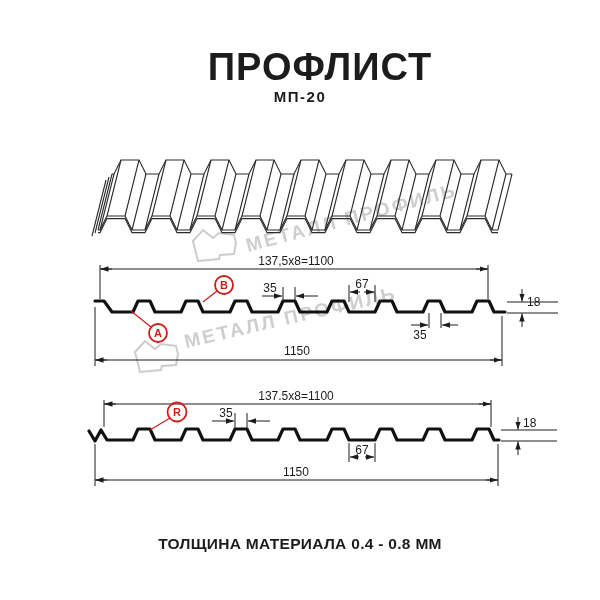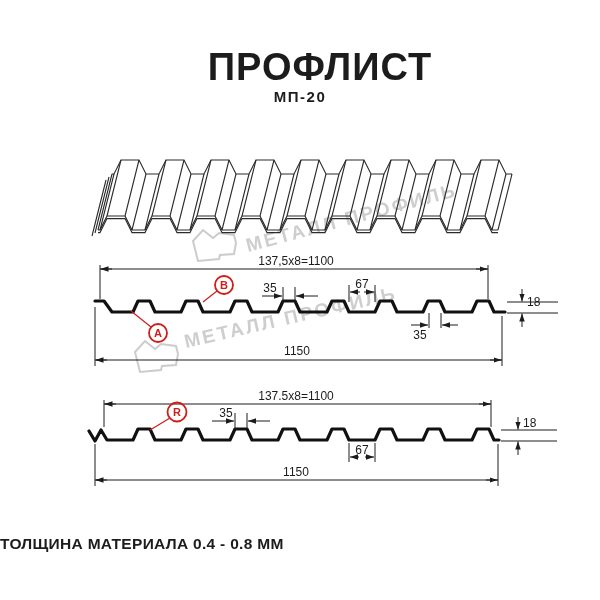--- a/index.html
+++ b/index.html
@@ -2,21 +2,21 @@
 <html><head>
 <meta charset="utf-8">
 <style>
   html,body{margin:0;padding:0;background:#ffffff;}
   .page{position:relative;width:600px;height:600px;background:#fff;overflow:hidden;
         font-family:"Liberation Sans",sans-serif;}
   .title{position:absolute;top:46px;left:0;width:600px;text-align:center;
          font-size:38px;font-weight:bold;letter-spacing:1px;color:#1c1c1c;padding-left:20px;}
   .subtitle{position:absolute;top:88px;left:0;width:600px;text-align:center;
          font-size:15px;font-weight:bold;letter-spacing:1.5px;color:#1c1c1c;}
-  .footer{position:absolute;top:535px;left:0;width:600px;
+  .footer{position:absolute;top:535px;left:0;width:600px;text-align:center;
          font-size:15.5px;font-weight:bold;letter-spacing:0.3px;color:#1c1c1c;}
   svg.draw{position:absolute;top:0;left:0;}
   .thick{fill:none;stroke:#111111;stroke-width:3.2;stroke-linejoin:round;stroke-linecap:round;}
   .sheet{fill:none;stroke:#2b2b2b;stroke-width:1.2;stroke-linejoin:round;}
   .sheetthin{fill:none;stroke:#2b2b2b;stroke-width:1.1;}
   .dim{stroke:#1c1c1c;stroke-width:1;fill:none;}
   .dimtext{font-family:"Liberation Sans",sans-serif;font-size:12px;fill:#1c1c1c;}
   .red{stroke:#cc1f1a;fill:none;}
   .redtext{font-family:"Liberation Sans",sans-serif;font-size:11px;font-weight:bold;fill:#cc1f1a;}
   .wm{fill:none;stroke:#c6c6c6;stroke-width:2;opacity:0.9;}

